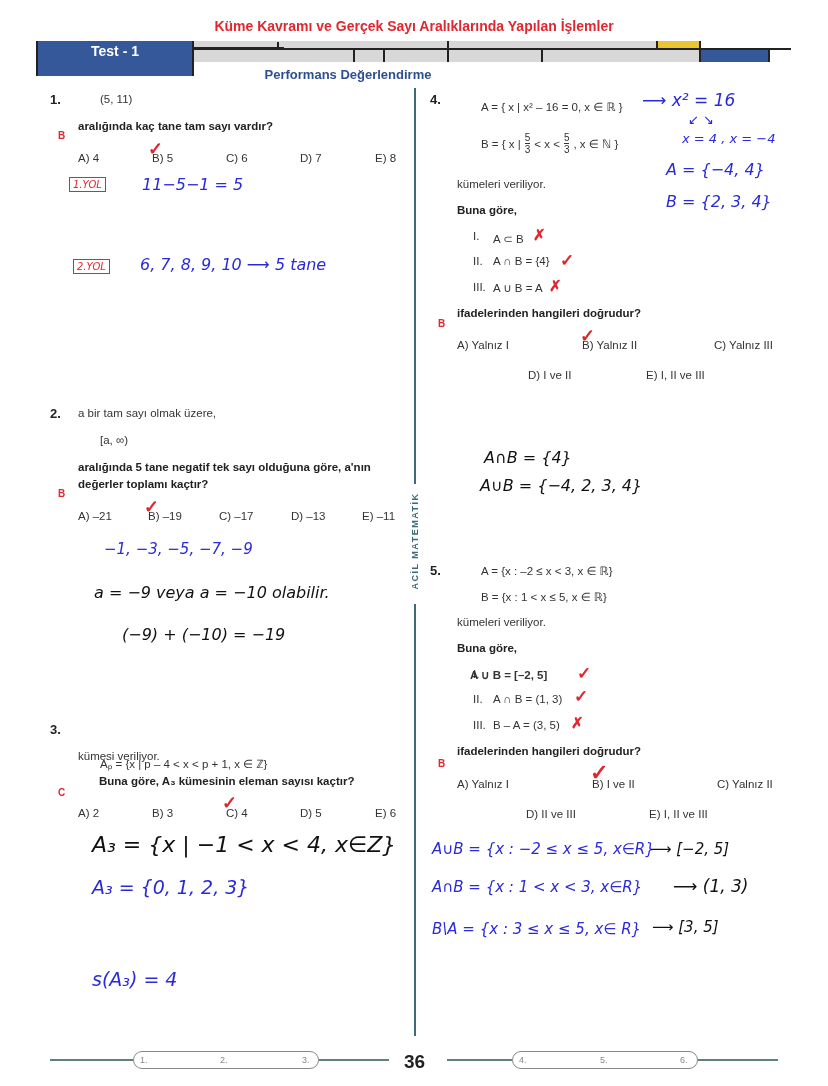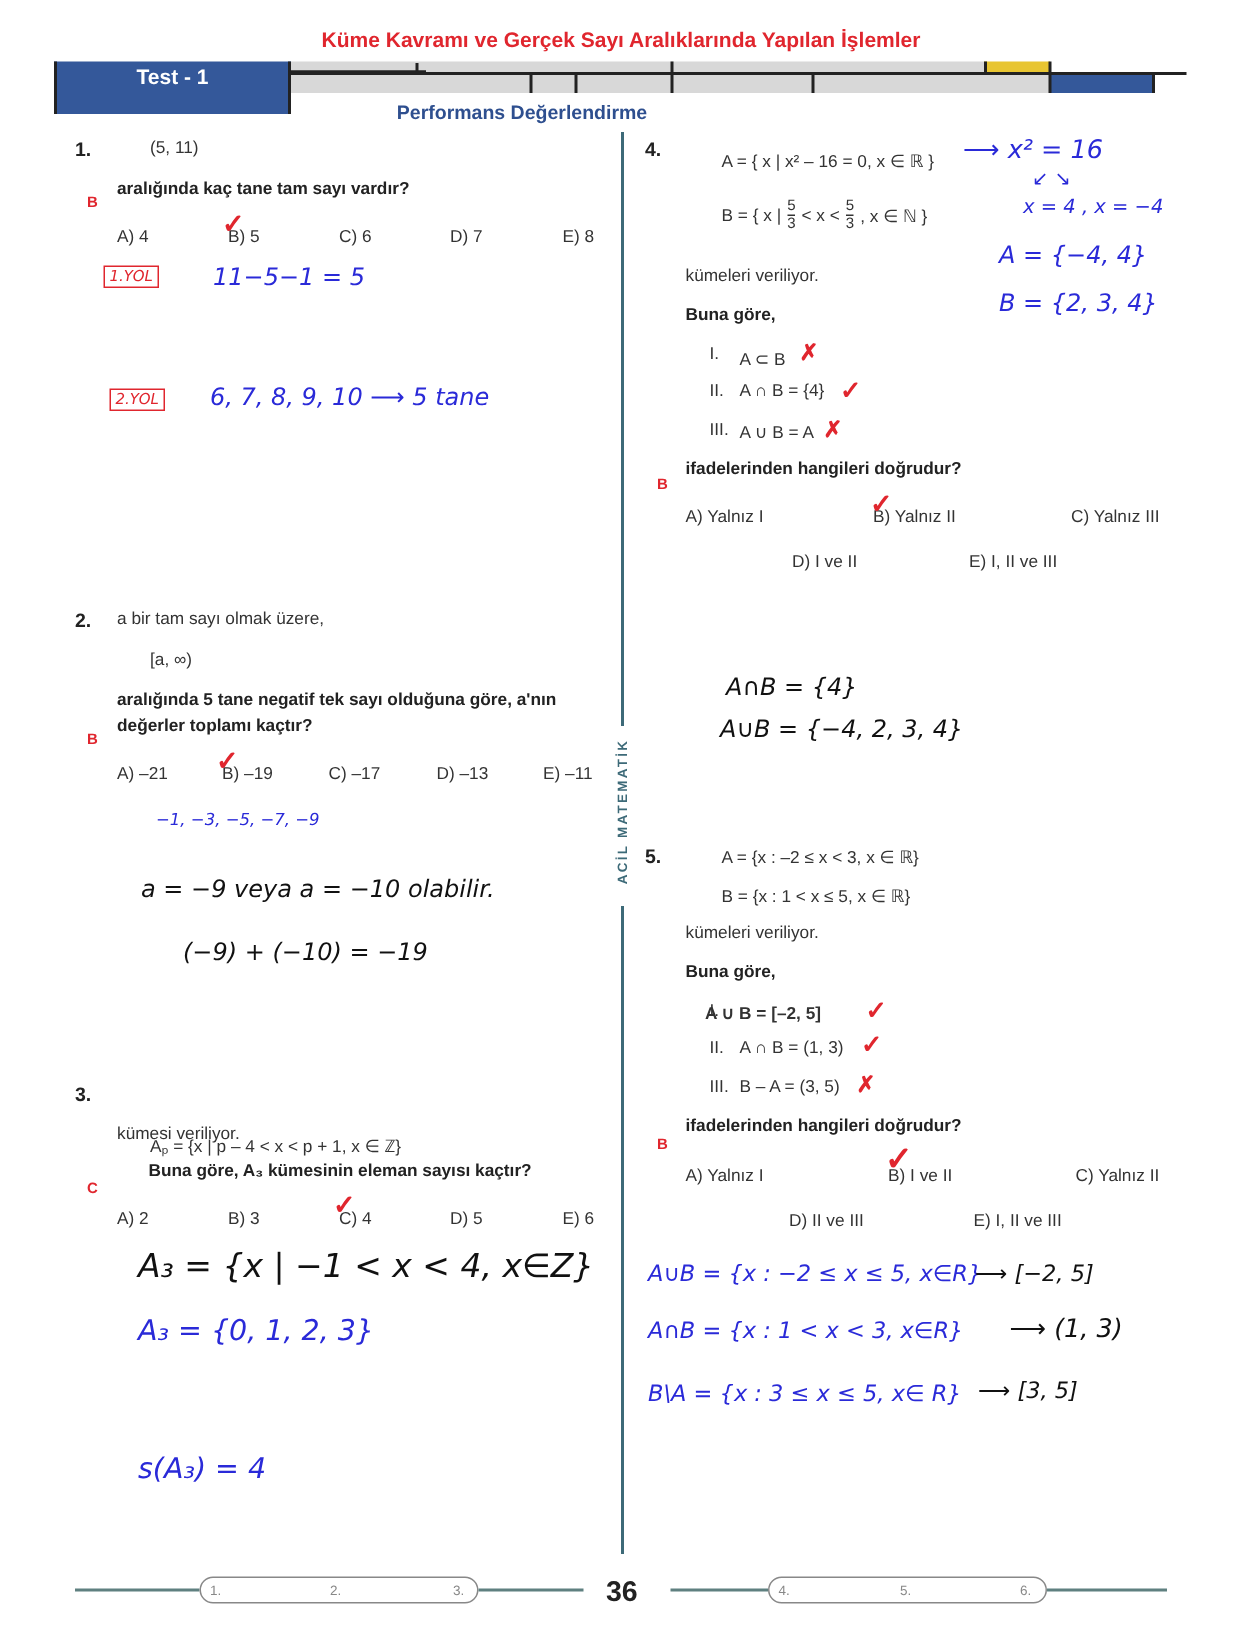--- a/index.html
+++ b/index.html
@@ -86,21 +86,21 @@
 <div class="abs txt" style="left:78px; top:407px;">a bir tam sayı olmak üzere,</div>
 <div class="abs txt" style="left:100px; top:434px;">[a, ∞)</div>
 <div class="abs txt bold" style="left:78px; top:459px; width:322px; line-height:17px;">aralığında 5 tane negatif tek sayı olduğuna göre, a'nın değerler toplamı kaçtır?</div>
 <div class="abs ans" style="left:58px; top:488px;">B</div>
 <div class="abs opt" style="left:78px; top:510px;">A) –21</div>
 <div class="abs opt" style="left:148px; top:510px;">B) –19</div>
 <div class="abs mark" style="left:144px; top:496px; font-size:18px;">✓</div>
 <div class="abs opt" style="left:219px; top:510px;">C) –17</div>
 <div class="abs opt" style="left:291px; top:510px;">D) –13</div>
 <div class="abs opt" style="left:362px; top:510px;">E) –11</div>
-<div class="abs hw hw-blue" style="left:104px; top:540px; font-size:11px;">−1, −3, −5, −7, −9</div>
+<div class="abs hw hw-blue" style="left:104px; top:540px; font-size:15px;">−1, −3, −5, −7, −9</div>
 <div class="abs hw hw-black" style="left:94px; top:583px; font-size:16px;">a = −9  veya  a = −10  olabilir.</div>
 <div class="abs hw hw-black" style="left:122px; top:625px; font-size:16px;">(−9) + (−10) = −19</div>
 
 <div class="abs qnum" style="left:50px; top:722px;">3.</div>
 <div class="abs txt" style="left:100px; top:724px;margin-top:32px;">Aₚ = {x | p – 4 &lt; x &lt; p + 1,  x ∈ ℤ}</div>
 <div class="abs txt" style="left:78px; top:750px;">kümesi veriliyor.</div>
 <div class="abs txt bold" style="left:78px; top:775px;padding-left:21px;">Buna göre, A₃ kümesinin eleman sayısı kaçtır?</div>
 <div class="abs ans" style="left:58px; top:787px;">C</div>
 <div class="abs opt" style="left:78px; top:807px;">A) 2</div>
 <div class="abs opt" style="left:152px; top:807px;">B) 3</div>

